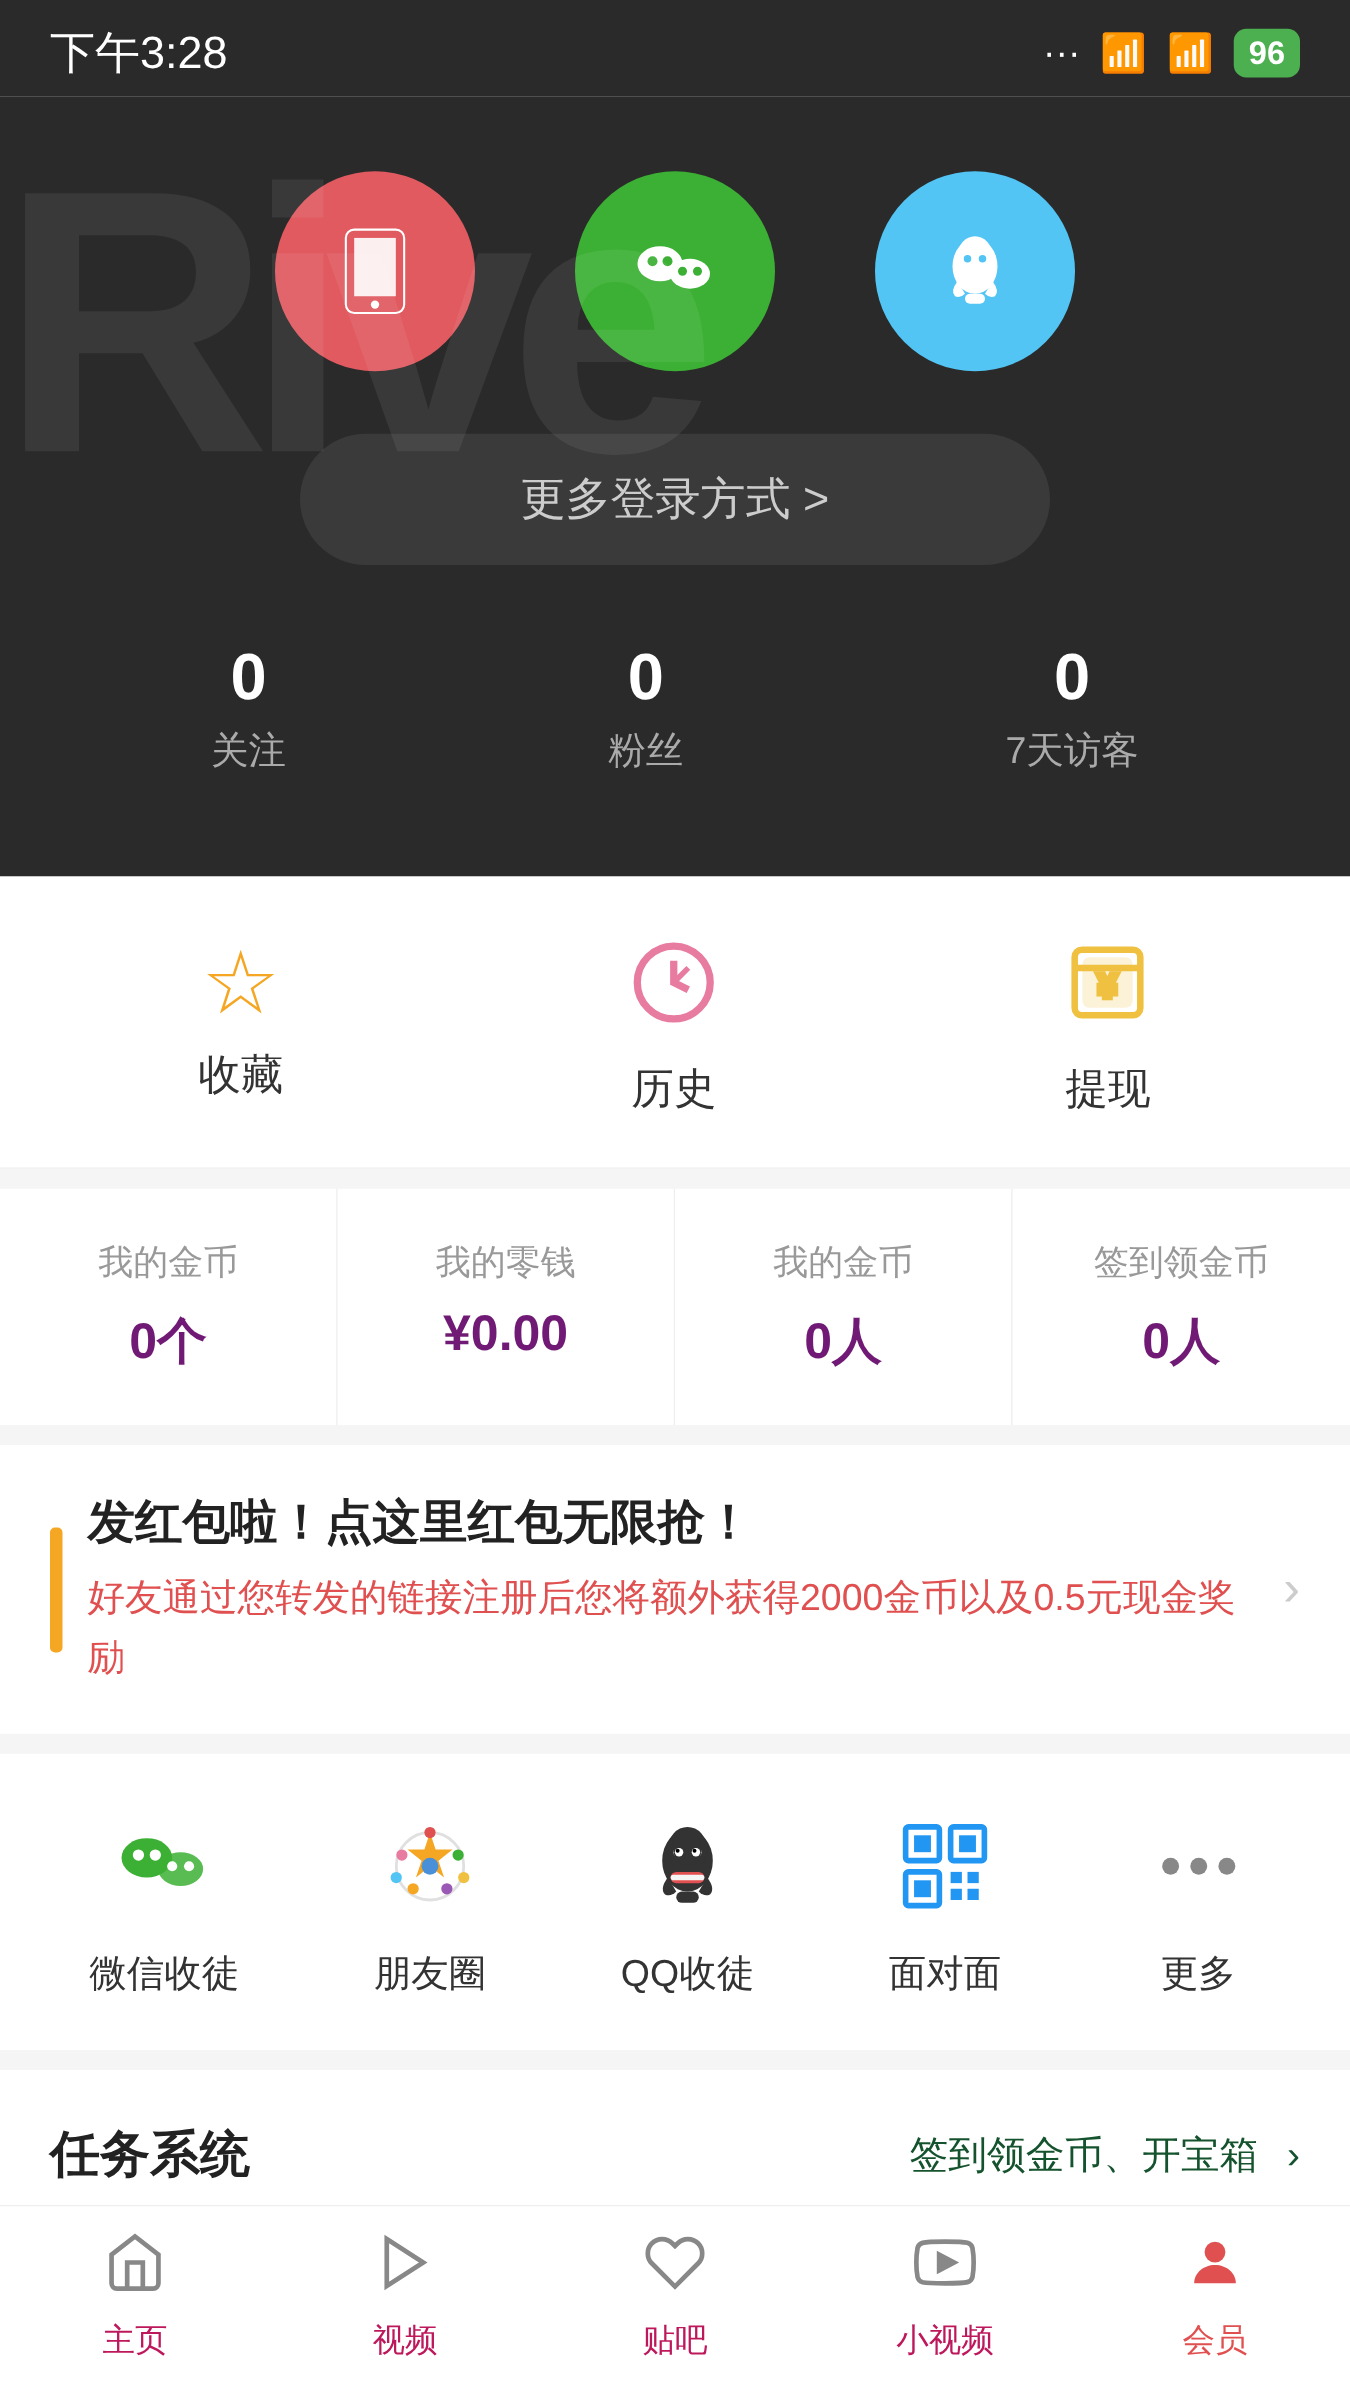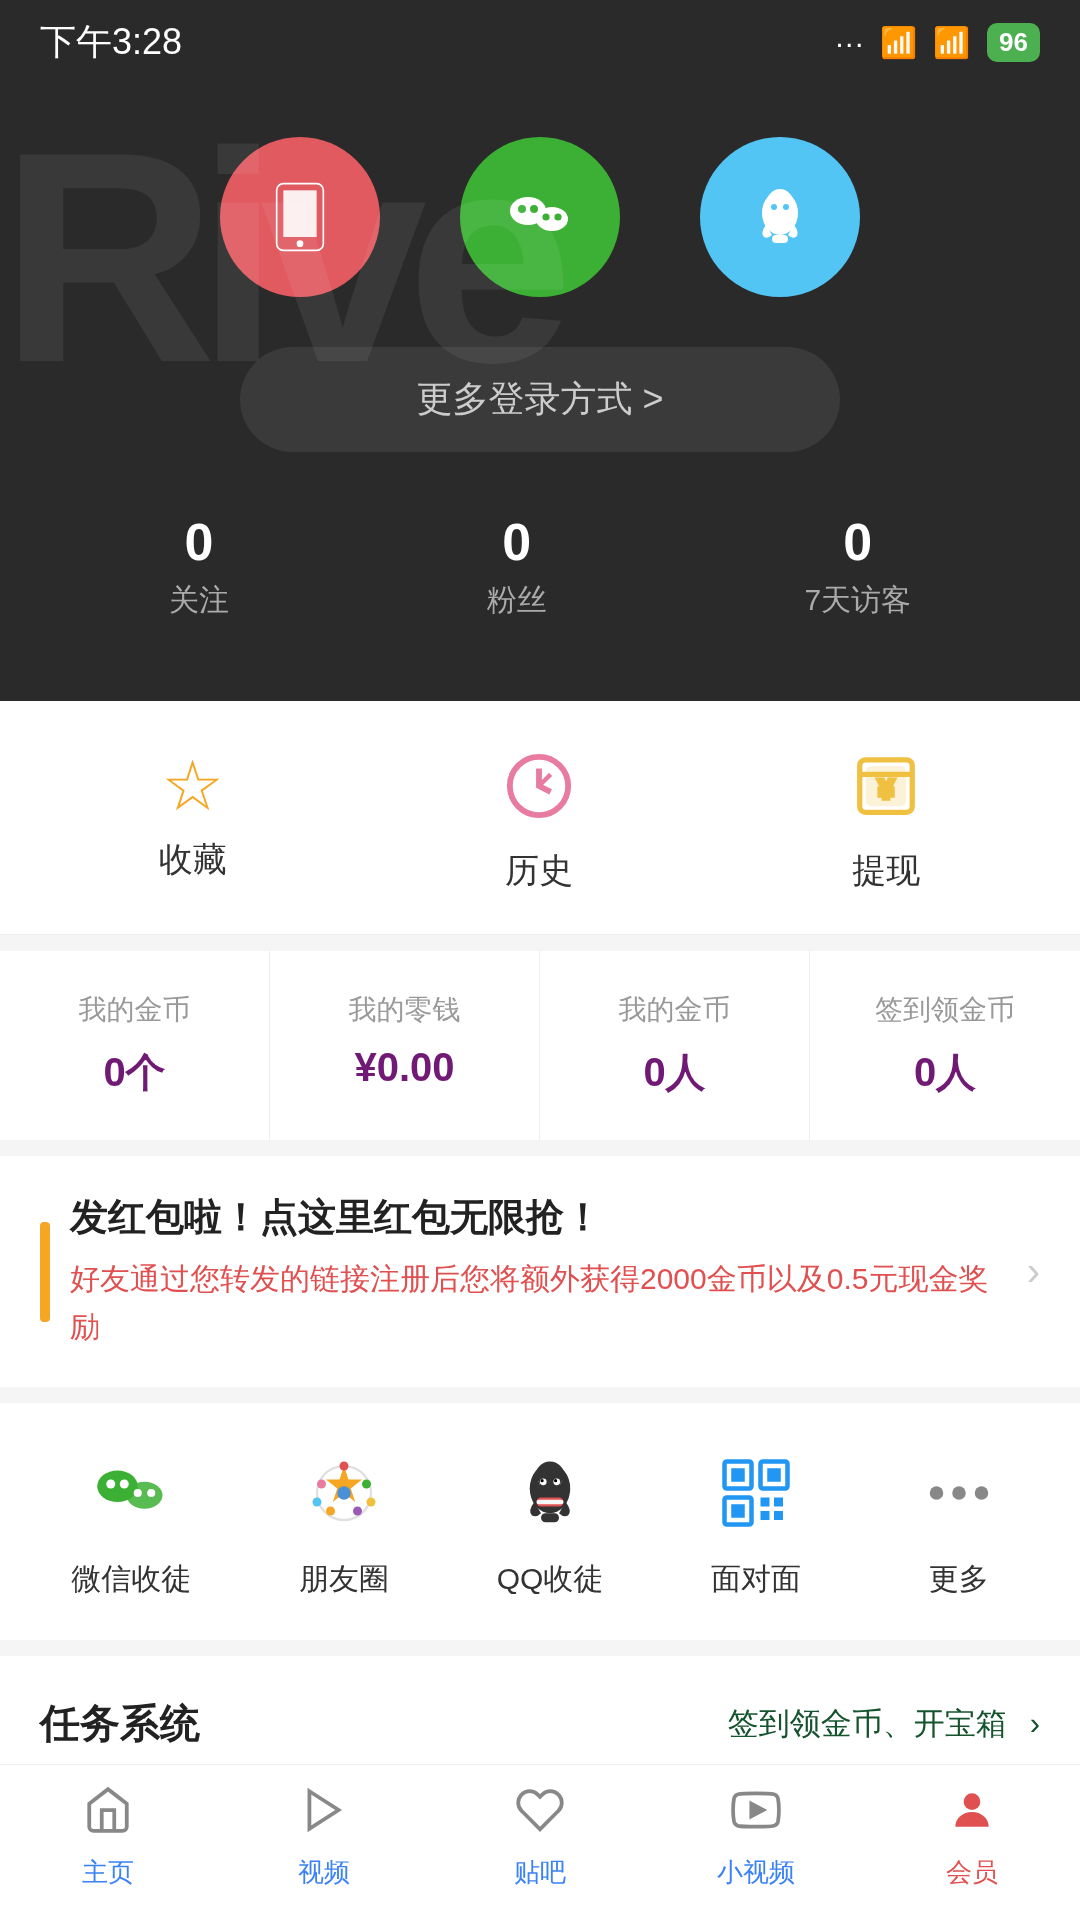--- a/index.html
+++ b/index.html
@@ -276,21 +276,21 @@
       cursor: pointer;
       min-width: 150px;
     }
     .nav-icon {
       font-size: 50px;
       color: #888;
     }
     .nav-item.active .nav-icon { color: #e05050; }
     .nav-label {
       font-size: 26px;
-      color: #3b82f6;
+      color: #be185d;
     }
     .nav-item.active .nav-label { color: #e05050; }
 
     
     .svg-icon { width: 80px; height: 80px; }
 
     
     .nav-spacer { height: 160px; }
   </style>
 </head>

